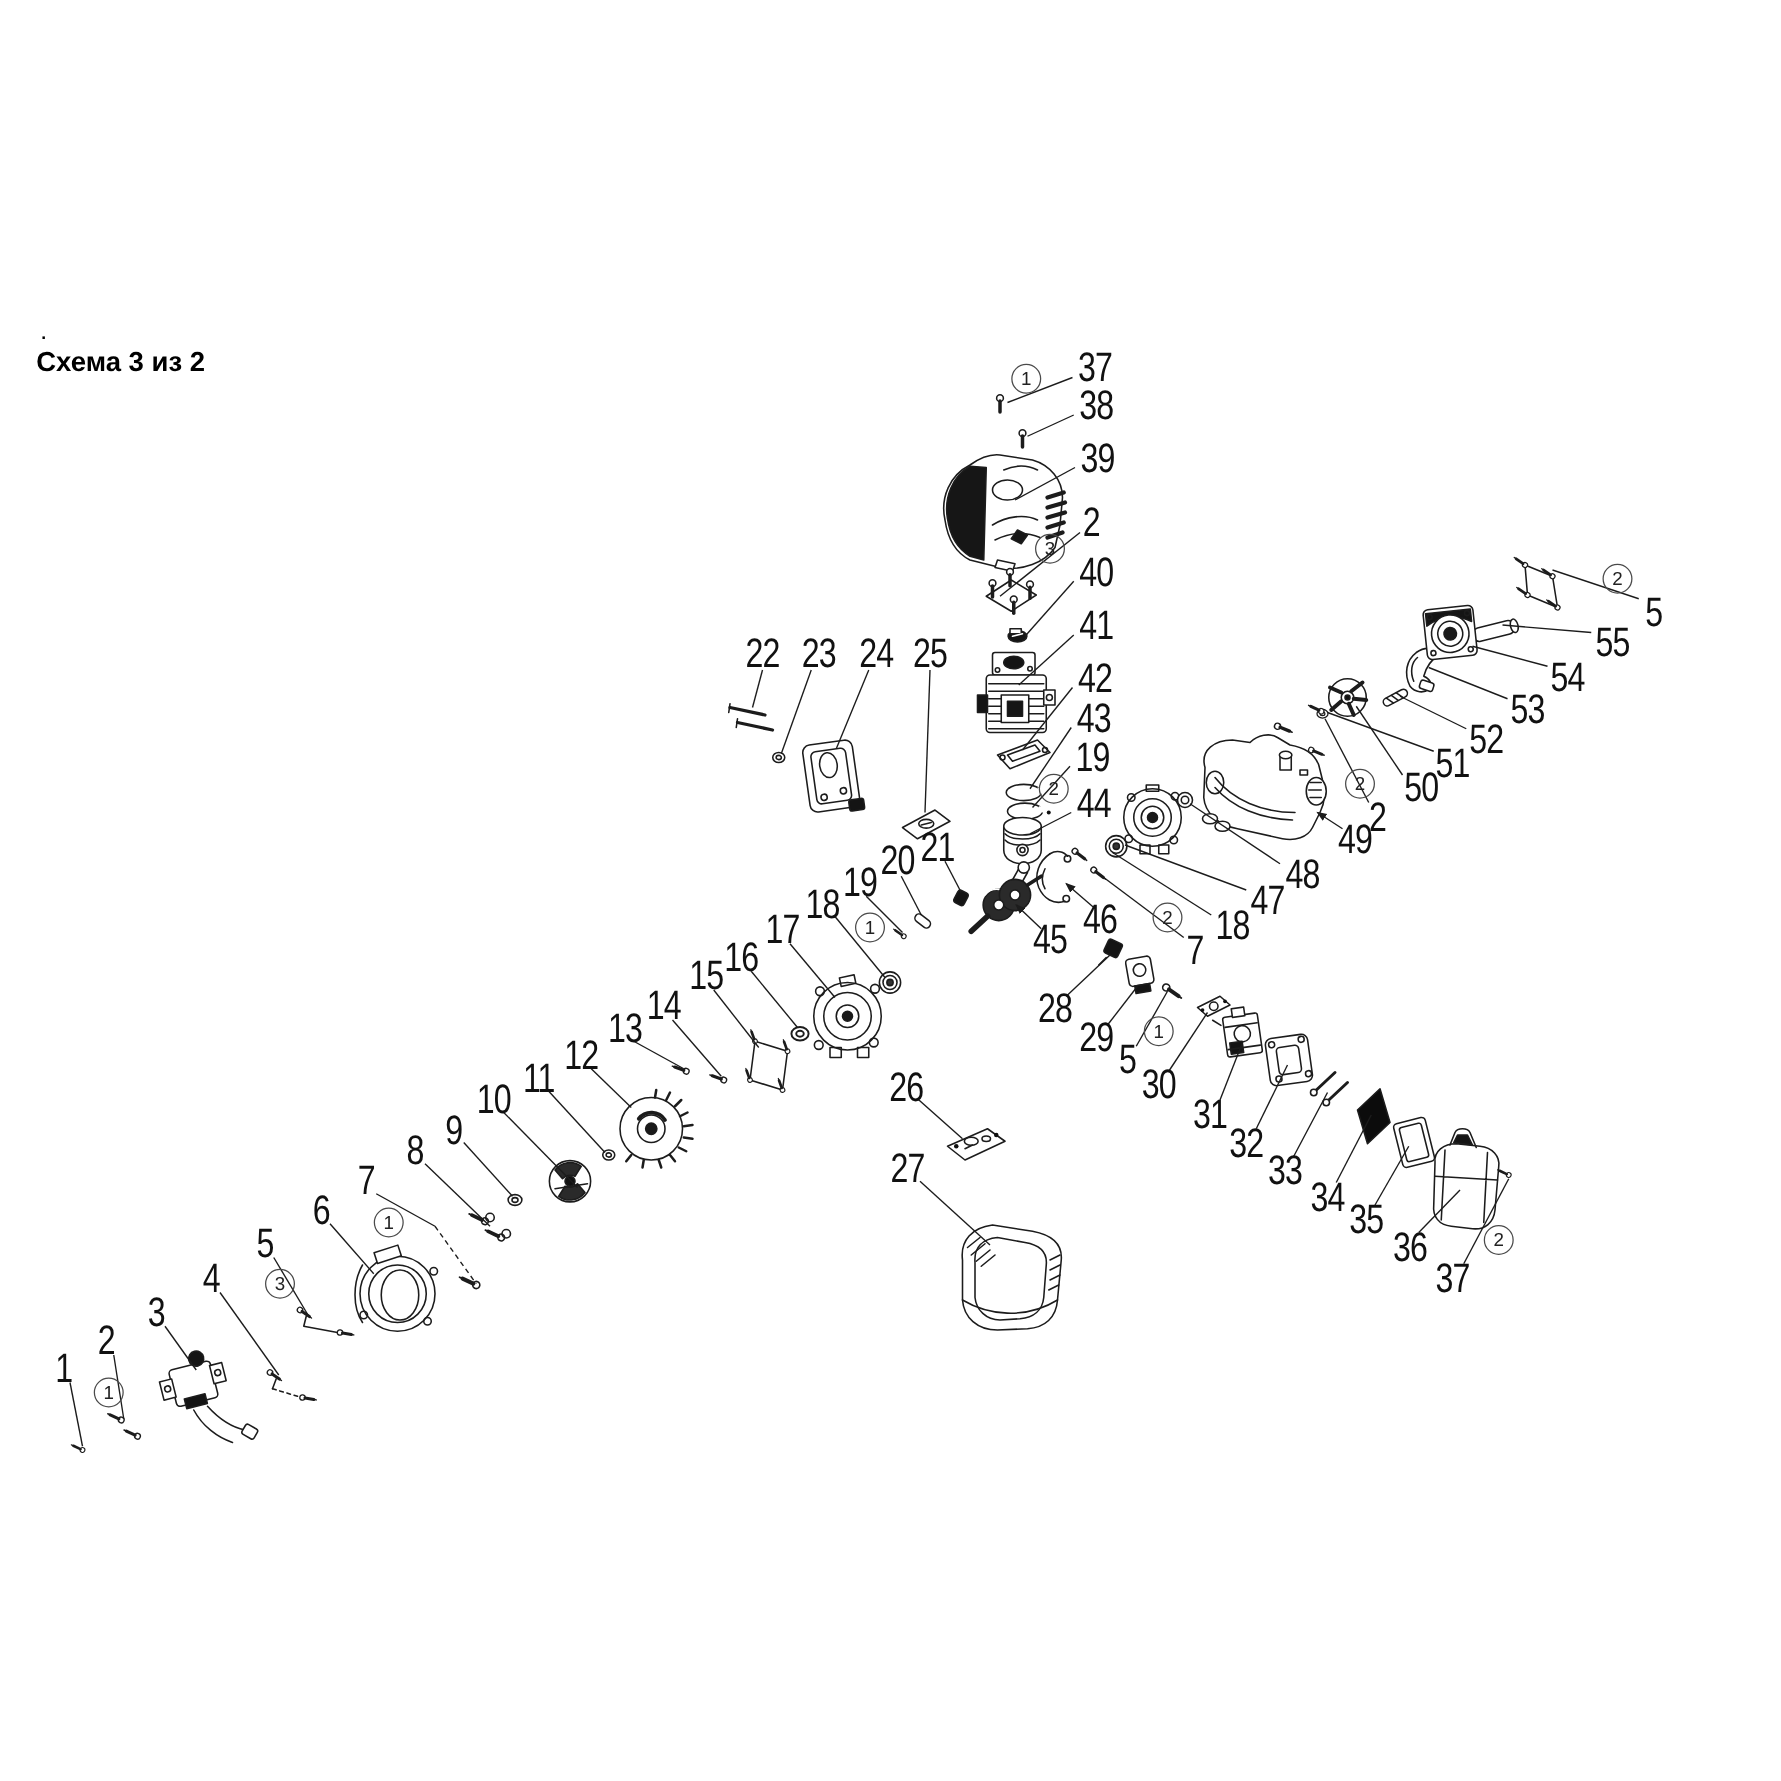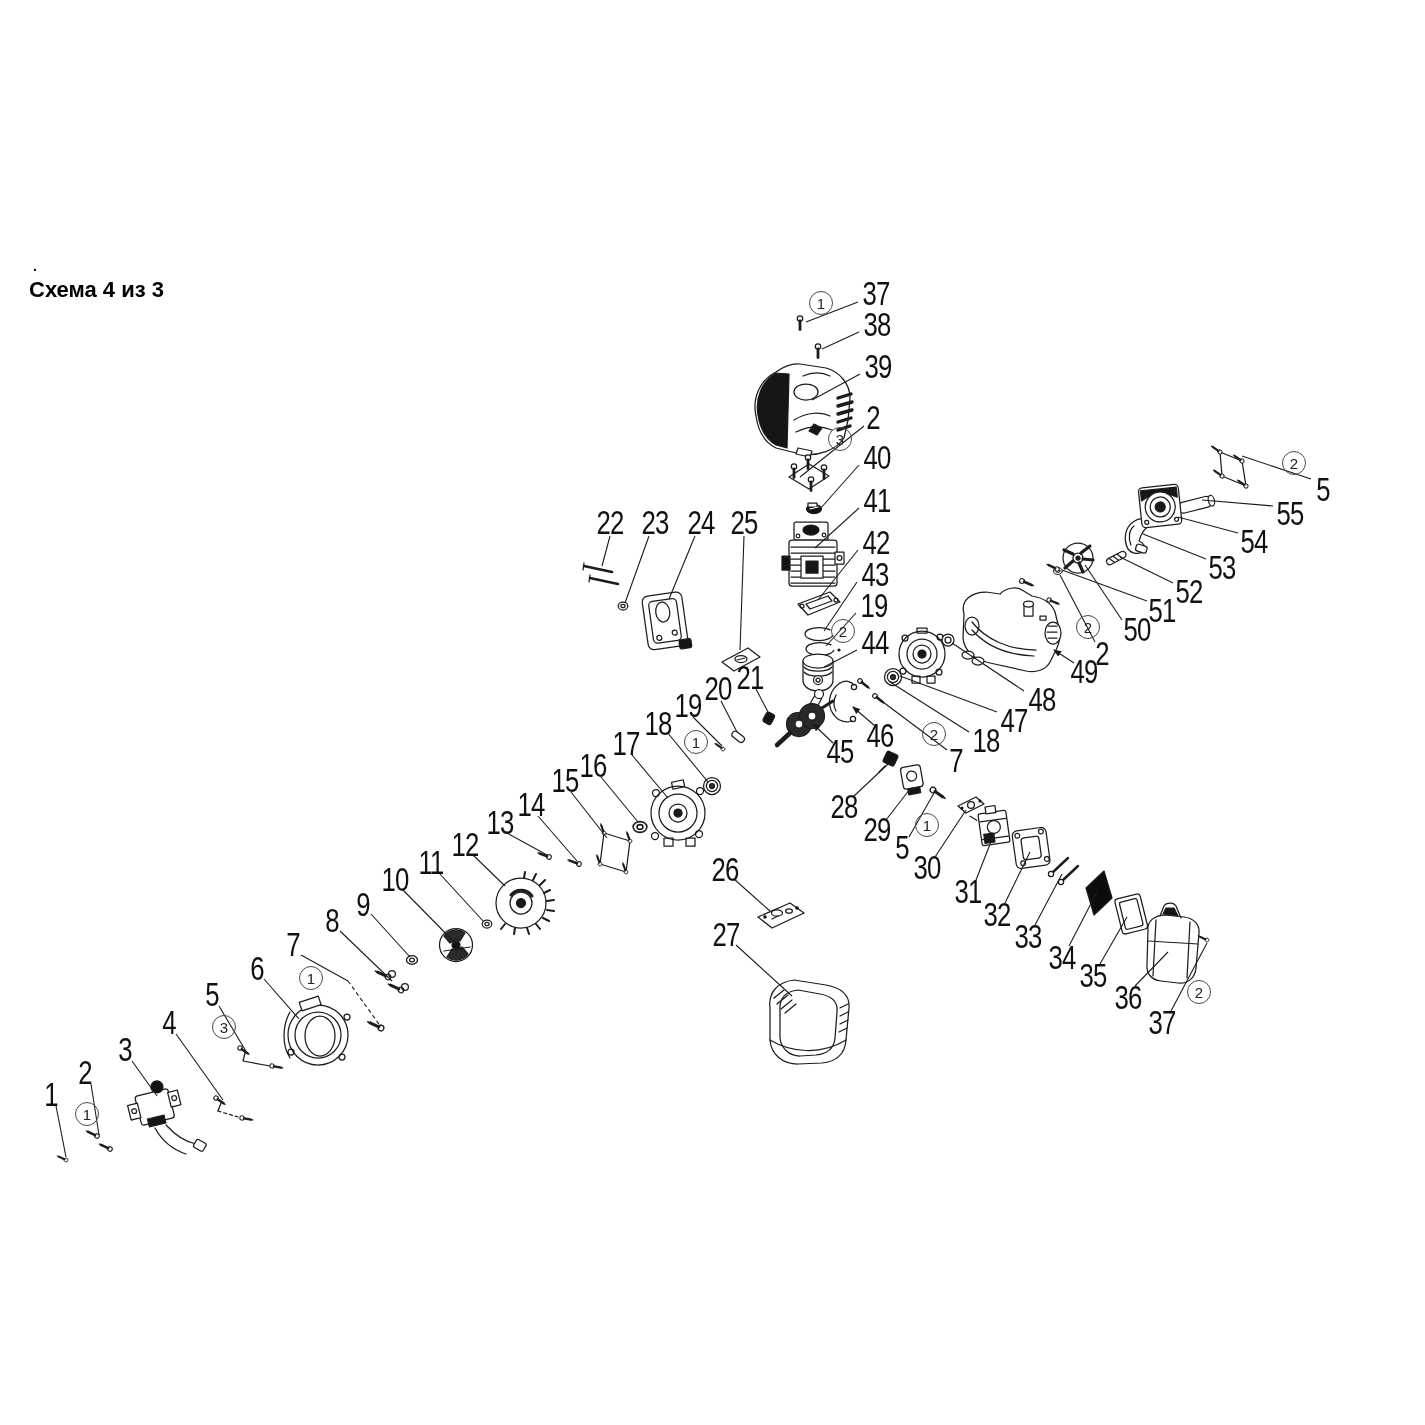--- a/index.html
+++ b/index.html
@@ -13,21 +13,21 @@
          font-size:15px;color:#222;transform:translate(-50%,-50%);background:transparent;}
   .title{position:absolute;left:29px;top:277px;font-size:22px;font-weight:bold;color:#000;}
   .titledot{position:absolute;left:33px;top:258px;font-size:14px;font-weight:bold;color:#000;}
 </style>
 </head>
 <body>
 
 <div id="stage">
 
   <span class="titledot">.</span>
-  <div class="title">Схема 4 из 3</div>
+  <div class="title">Схема 3 из 2</div>
 
   <svg id="partsvg" width="1425" height="1425" viewBox="0 0 1425 1425">
     <defs>
       <marker id="arw" markerWidth="9" markerHeight="8" refX="6.5" refY="3" orient="auto">
         <path d="M0,0 L7.5,3 L0,6 Z" fill="#1c1c1c"></path>
       </marker>
       <g id="sc">
           <circle cx="0" cy="0" r="2.7" fill="#fff"></circle>
           <line x1="2.5" y1="0" x2="11.5" y2="0" stroke-width="3"></line>
           <line x1="11.5" y1="0" x2="14" y2="0" stroke-width="1.4"></line>

